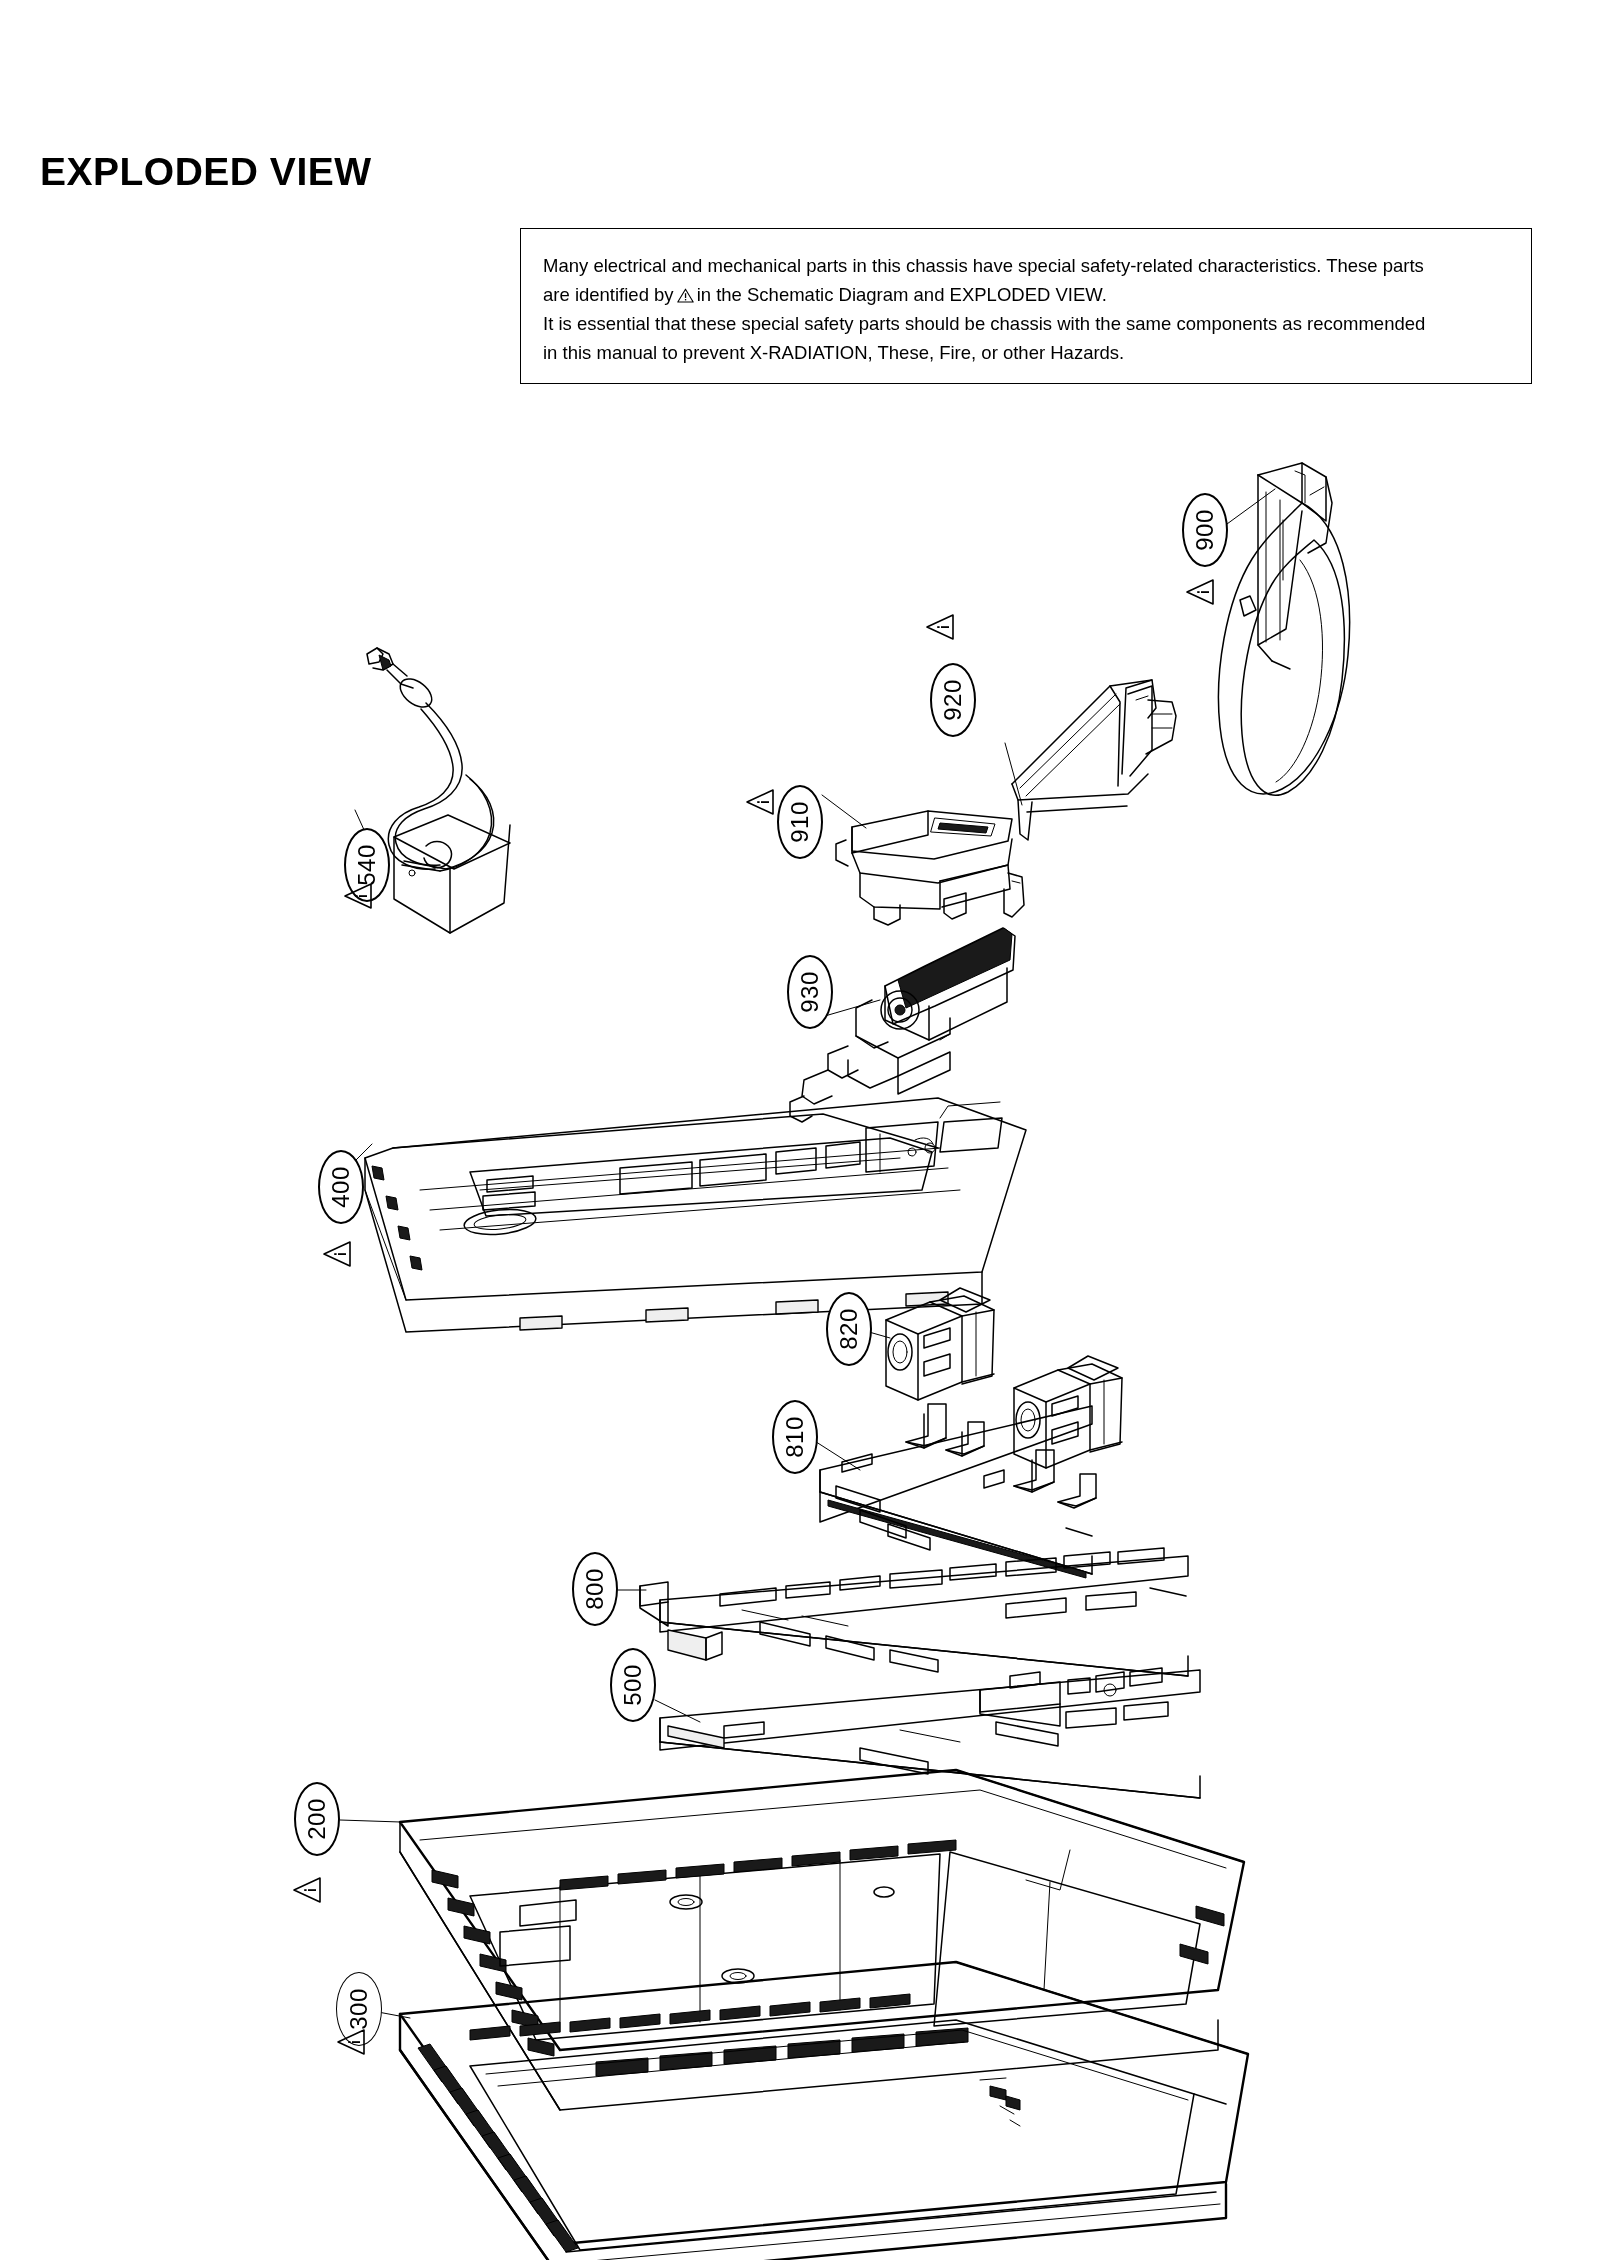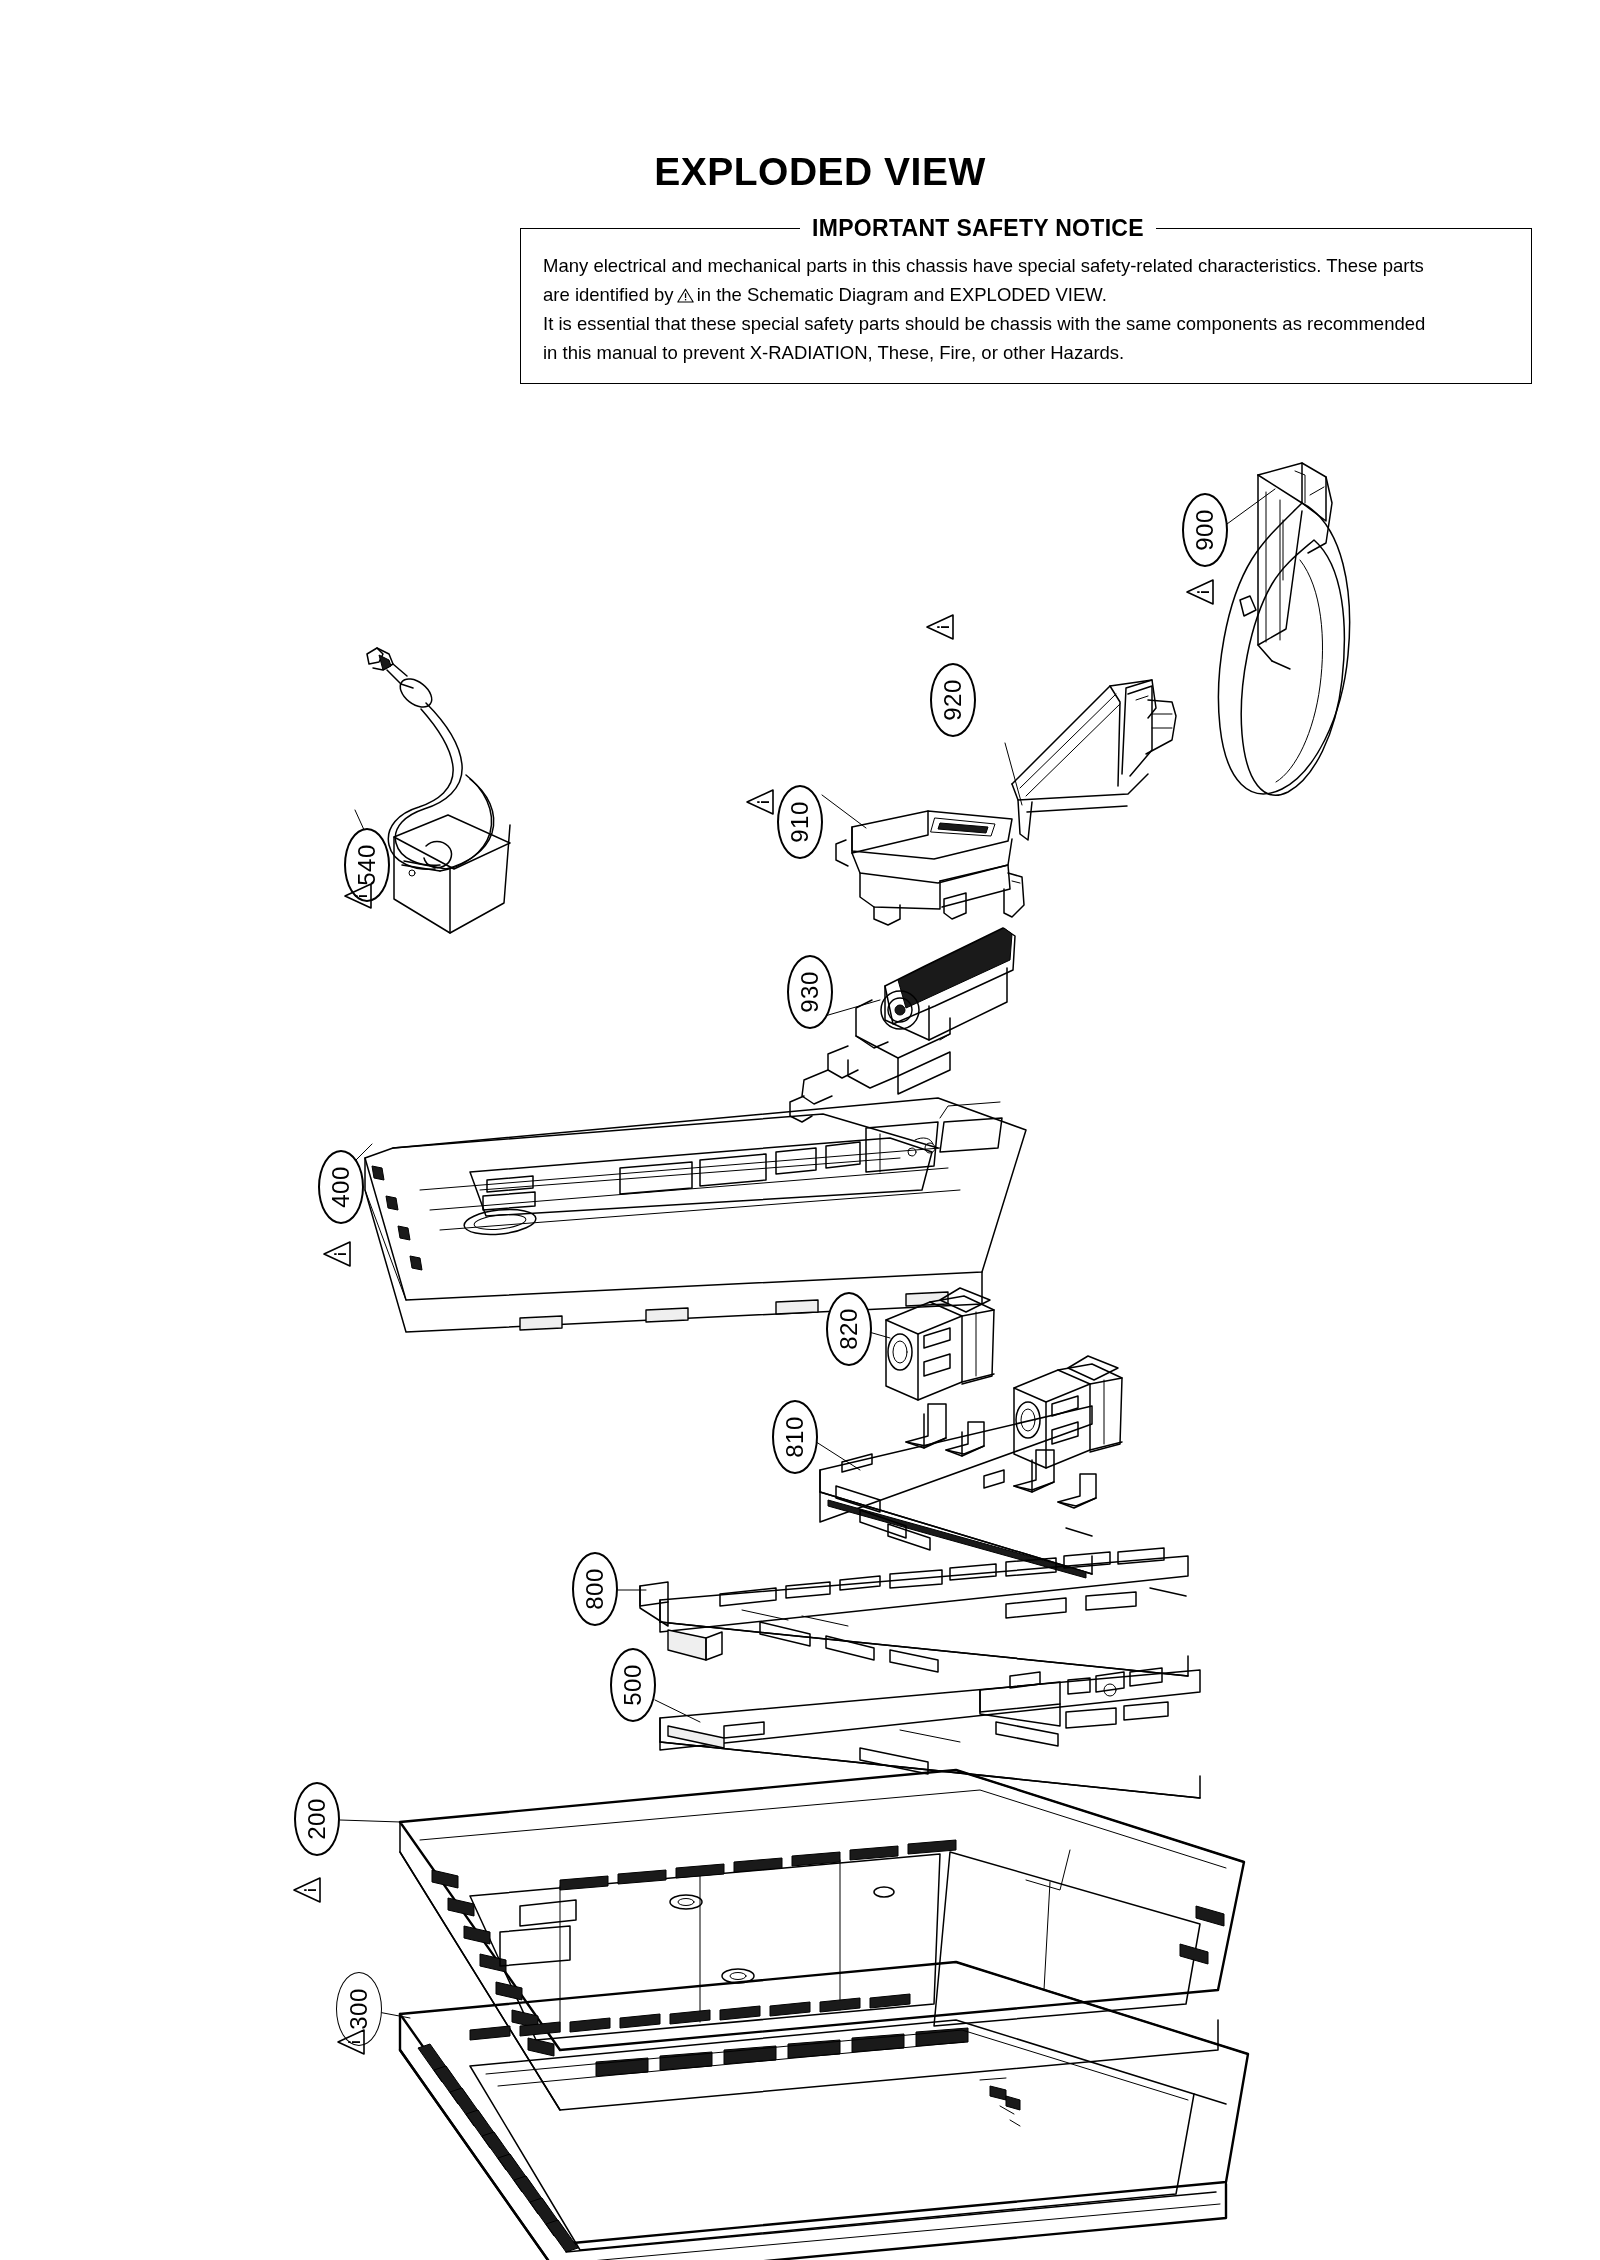--- a/index.html
+++ b/index.html
@@ -18,21 +18,20 @@
     background: #ffffff;
     overflow: hidden;
   }
 
   
   #doc-title {
     position: absolute;
     left: 0;
     top: 150px;
     width: 1600px;
-    text-align: center;
     font-size: 39px;
     font-weight: bold;
     letter-spacing: 0.5px;
     padding-left: 40px;
     box-sizing: border-box;
   }
 
   
   #safety-notice {
     position: absolute;
@@ -173,23 +172,20 @@
             <rect x="7.9" y="11.0" width="1.3" height="1.4" fill="#000"></rect>
           </svg></span><span>in the Schematic Diagram and EXPLODED VIEW.</span>
     </p>
     <p class="notice-para notice-line">
       <span>It is essential that these special safety parts should be chassis with the same components as recommended</span>
     </p>
     <p class="notice-para notice-line">
       <span>in this manual to prevent X-RADIATION, These, Fire, or other Hazards.</span>
     </p>
   </div>
-  <div id="safety-legend-row">
-    <span id="safety-legend">IMPORTANT SAFETY NOTICE</span>
-  </div>
 
   <svg id="art" viewBox="0 0 1600 2260">
 
     <g>
       <path class="ln" d="M1258 475 l44 -12 l24 14 l6 26 l-6 40 l-18 10"></path>
       <path class="ln" d="M1258 475 l0 170 l14 16"></path>
       <path class="ln" d="M1302 463 l0 40 l-44 -28"></path>
       <path class="ln" d="M1326 477 l0 44 l-24 -18"></path>
       <path class="ln-t" d="M1266 492 l0 150"></path>
       <path class="ln-t" d="M1280 500 l0 140"></path>

